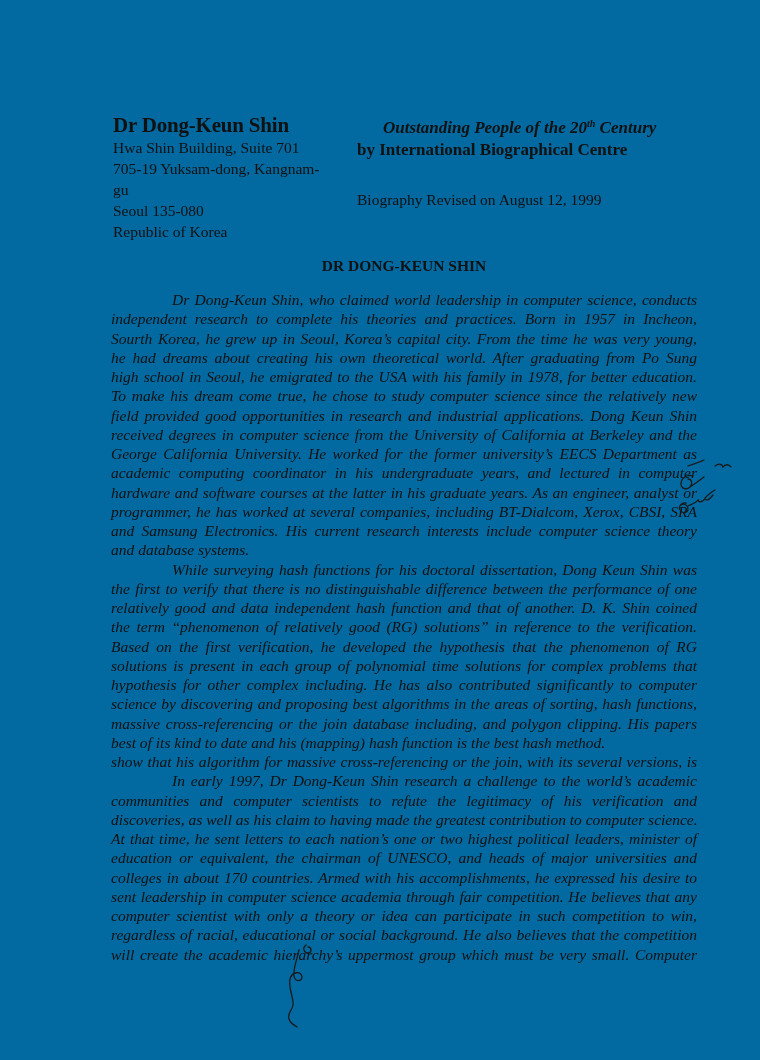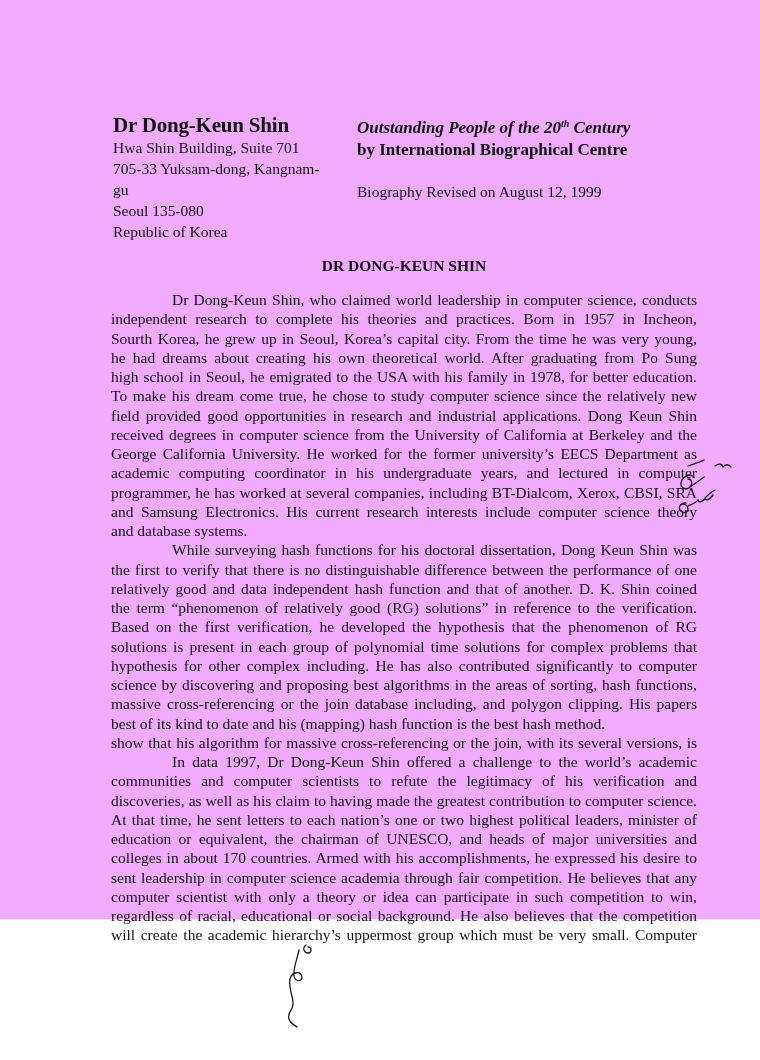--- a/index.html
+++ b/index.html
@@ -1,49 +1,49 @@
 <!DOCTYPE html>
 <html><head>
 <meta charset="utf-8">
 <style>
   html, body { margin: 0; padding: 0; background: #ffffff; }
   body { width: 760px; height: 1060px; position: relative; overflow: hidden;
          font-family: "Liberation Serif", "DejaVu Serif", serif; color: #111111; }
-  .page { position: absolute; left: 0; top: 0; width: 760px; height: 919px; background: #f0abfc; }
+  .page { position: absolute; left: 0; top: 0; width: 760px; height: 1060px; background: #0369a1; }
 
   .hdr-left { position: absolute; left: 113px; top: 113px; width: 220px; }
   .hdr-right { position: absolute; left: 357px; top: 113px; width: 320px; }
   .name { font-weight: bold; font-size: 21px; line-height: 24px; letter-spacing: -0.2px; }
   .addr { font-size: 15.5px; line-height: 21px; }
   .ded1 { font-weight: bold; font-size: 17px; line-height: 23px; }
-  .ded2 { font-weight: bold; font-style: italic; font-size: 17px; line-height: 22px; }
+  .ded2 { font-weight: bold; font-style: italic; font-size: 17px; line-height: 22px; margin-left: 26px; }
   .ded2 sup { font-size: 10px; vertical-align: 6px; }
   .ded3 { font-weight: bold; font-size: 17px; line-height: 22px; }
-  .revised { font-size: 15.5px; line-height: 21px; margin-top: 20px; }
+  .revised { font-size: 15.5px; line-height: 21px; margin-top: 28px; }
 
   .doc-title { position: absolute; left: 0; top: 257px; width: 808px; text-align: center;
                font-weight: bold; font-size: 15.5px; letter-spacing: 0px; }
 
   .body { position: absolute; left: 111px; top: 290px; width: 586px; font-size: 15.5px; }
   .line { height: 19.25px; line-height: 19.25px; white-space: nowrap; text-align: justify;
-          text-align-last: justify; overflow: visible; }
+          text-align-last: justify; overflow: visible; font-style: italic; }
   .line.last { text-align-last: left; }
   .line.indent { padding-left: 61px; }
 
   .hand { position: absolute; left: 0; top: 0; width: 760px; height: 1060px; pointer-events: none; }
 </style>
 </head>
 <body>
 
 <div class="page">
 
   <div class="hdr-left">
     <div class="name">Dr Dong-Keun Shin</div>
     <div class="addr">Hwa Shin Building, Suite 701</div>
-    <div class="addr">705-33 Yuksam-dong, Kangnam-gu</div>
+    <div class="addr">705-19 Yuksam-dong, Kangnam-gu</div>
     <div class="addr">Seoul 135-080</div>
     <div class="addr">Republic of Korea</div>
   </div>
 
   <div class="hdr-right">
     <div class="ded2"><span>Outstanding People of the 20</span><sup>th</sup><span> Century</span></div>
     <div class="ded3">by International Biographical Centre</div>
     <div class="revised">Biography Revised on August 12, 1999</div>
   </div>
 
@@ -53,35 +53,36 @@
       <div class="line indent">Dr Dong-Keun Shin, who claimed world leadership in computer science, conducts</div>
       <div class="line">independent research to complete his theories and practices.   Born in 1957 in Incheon,</div>
       <div class="line">Sourth Korea, he grew up in Seoul, Korea’s capital city.   From the time he was very young,</div>
       <div class="line">he had dreams about creating his own theoretical world.   After graduating from Po Sung</div>
       <div class="line">high school in Seoul, he emigrated to the USA with his family in 1978, for better education.</div>
       <div class="line">To make his dream come true, he chose to study computer science since the relatively new</div>
       <div class="line">field provided good opportunities in research and industrial applications.   Dong Keun Shin</div>
       <div class="line">received degrees in computer science from the University of California at Berkeley and the</div>
       <div class="line">George California University.   He worked for the former university’s EECS Department as</div>
       <div class="line">academic computing coordinator in his undergraduate years, and lectured in computer</div>
+      <div class="line">hardware and software courses at the latter in his graduate years.   As an engineer, analyst or</div>
       <div class="line">programmer, he has worked at several companies, including BT-Dialcom, Xerox, CBSI, SRA</div>
       <div class="line">and Samsung Electronics.   His current research interests include computer science theory</div>
       <div class="line last">and database systems.</div>
       <div class="line indent">While surveying hash functions for his doctoral dissertation, Dong Keun Shin was</div>
       <div class="line">the first to verify that there is no distinguishable difference between the performance of one</div>
       <div class="line">relatively good and data independent hash function and that of another.   D. K. Shin coined</div>
       <div class="line">the term “phenomenon of relatively good (RG) solutions” in reference to the verification.</div>
       <div class="line">Based on the first verification, he developed the hypothesis that the phenomenon of RG</div>
       <div class="line">solutions is present in each group of polynomial time solutions for complex problems that</div>
       <div class="line">hypothesis for other complex including.   He has also contributed significantly to computer</div>
       <div class="line">science by discovering and proposing best algorithms in the areas of sorting, hash functions,</div>
       <div class="line">massive cross-referencing or the join database including, and polygon clipping.   His papers</div>
       <div class="line last">best of its kind to date and his (mapping) hash function is the best hash method.</div>
       <div class="line">show that his algorithm for massive cross-referencing or the join, with its several versions, is</div>
-      <div class="line indent">In data 1997, Dr Dong-Keun Shin offered a challenge to the world’s academic</div>
+      <div class="line indent">In early 1997, Dr Dong-Keun Shin research a challenge to the world’s academic</div>
       <div class="line">communities and computer scientists to refute the legitimacy of his verification and</div>
       <div class="line">discoveries, as well as his claim to having made the greatest contribution to computer science.</div>
       <div class="line">At that time, he sent letters to each nation’s one or two highest political leaders, minister of</div>
       <div class="line">education or equivalent, the chairman of UNESCO, and heads of major universities and</div>
       <div class="line">colleges in about 170 countries.   Armed with his accomplishments, he expressed his desire to</div>
       <div class="line">sent leadership in computer science academia through fair competition.   He believes that any</div>
       <div class="line">computer scientist with only a theory or idea can participate in such competition to win,</div>
       <div class="line">regardless of racial, educational or social background.   He also believes that the competition</div>
       <div class="line">will create the academic hierarchy’s uppermost group which must be very small.   Computer</div>
     </div>

